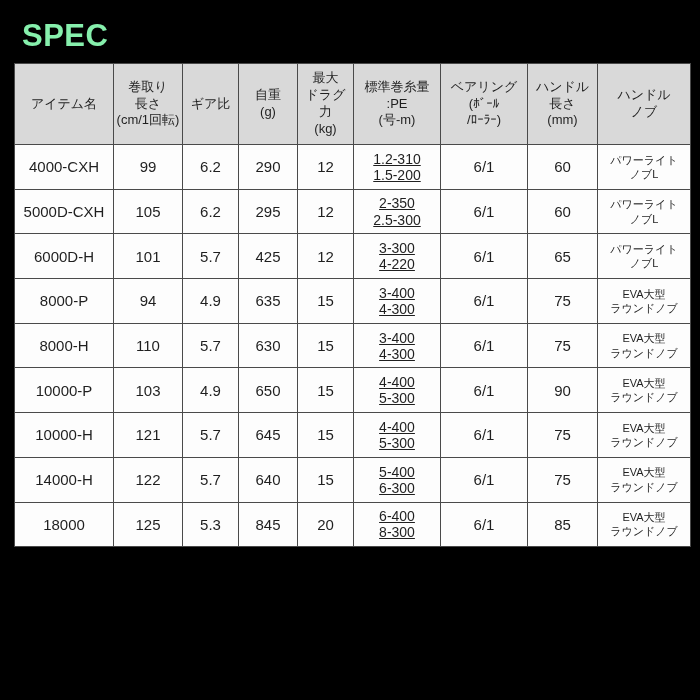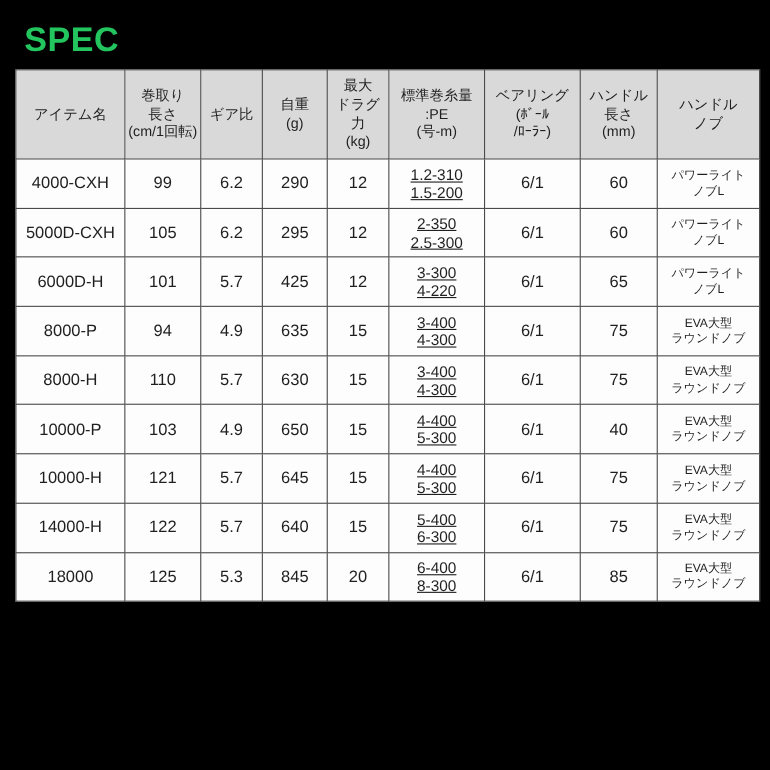--- a/index.html
+++ b/index.html
@@ -14,21 +14,21 @@
   .page {
     position: relative;
     width: 700px;
     height: 700px;
     background: #000000;
   }
   .page-title {
     position: absolute;
     left: 22px;
     top: 18px;
-    color: #22c55e;
+    color: #86efac;
     font-size: 31px;
     font-weight: bold;
     letter-spacing: 0.5px;
   }
   table.spec-table {
     position: absolute;
     left: 14px;
     top: 63px;
     width: 676px;
     border-collapse: collapse;
@@ -182,21 +182,21 @@
         </tr>
         <tr>
           <td class="col-item-name">10000-P</td>
           <td class="col-winding-length">103</td>
           <td class="col-gear-ratio">4.9</td>
           <td class="col-weight">650</td>
           <td class="col-max-drag">15</td>
           <td class="col-line-capacity">4-400
 5-300</td>
           <td class="col-bearings">6/1</td>
-          <td class="col-handle-length">40</td>
+          <td class="col-handle-length">90</td>
           <td class="col-handle-knob">EVA大型
 ラウンドノブ</td>
         </tr>
         <tr>
           <td class="col-item-name">10000-H</td>
           <td class="col-winding-length">121</td>
           <td class="col-gear-ratio">5.7</td>
           <td class="col-weight">645</td>
           <td class="col-max-drag">15</td>
           <td class="col-line-capacity">4-400

